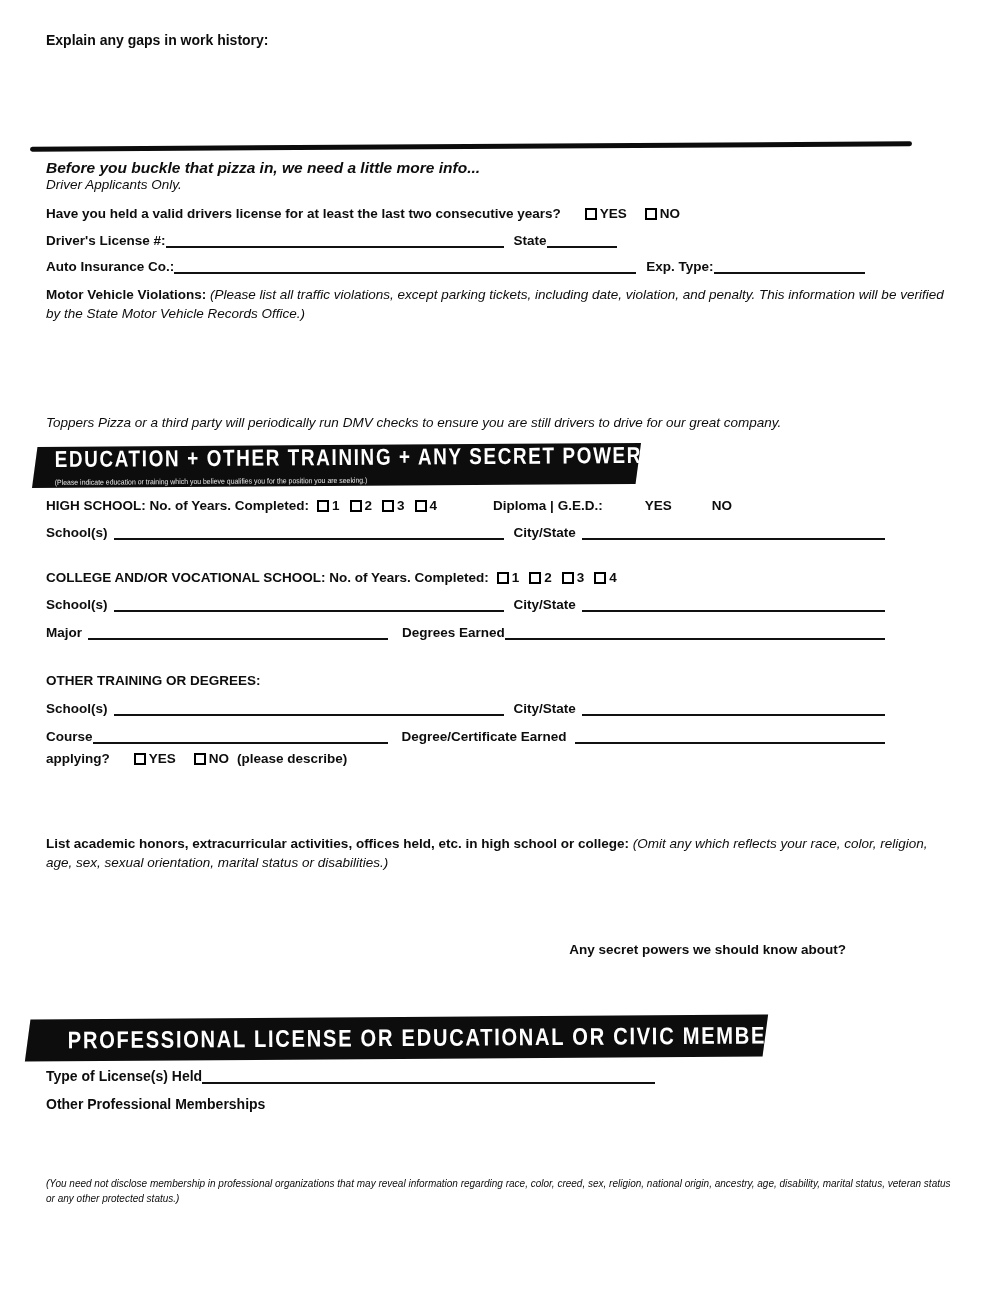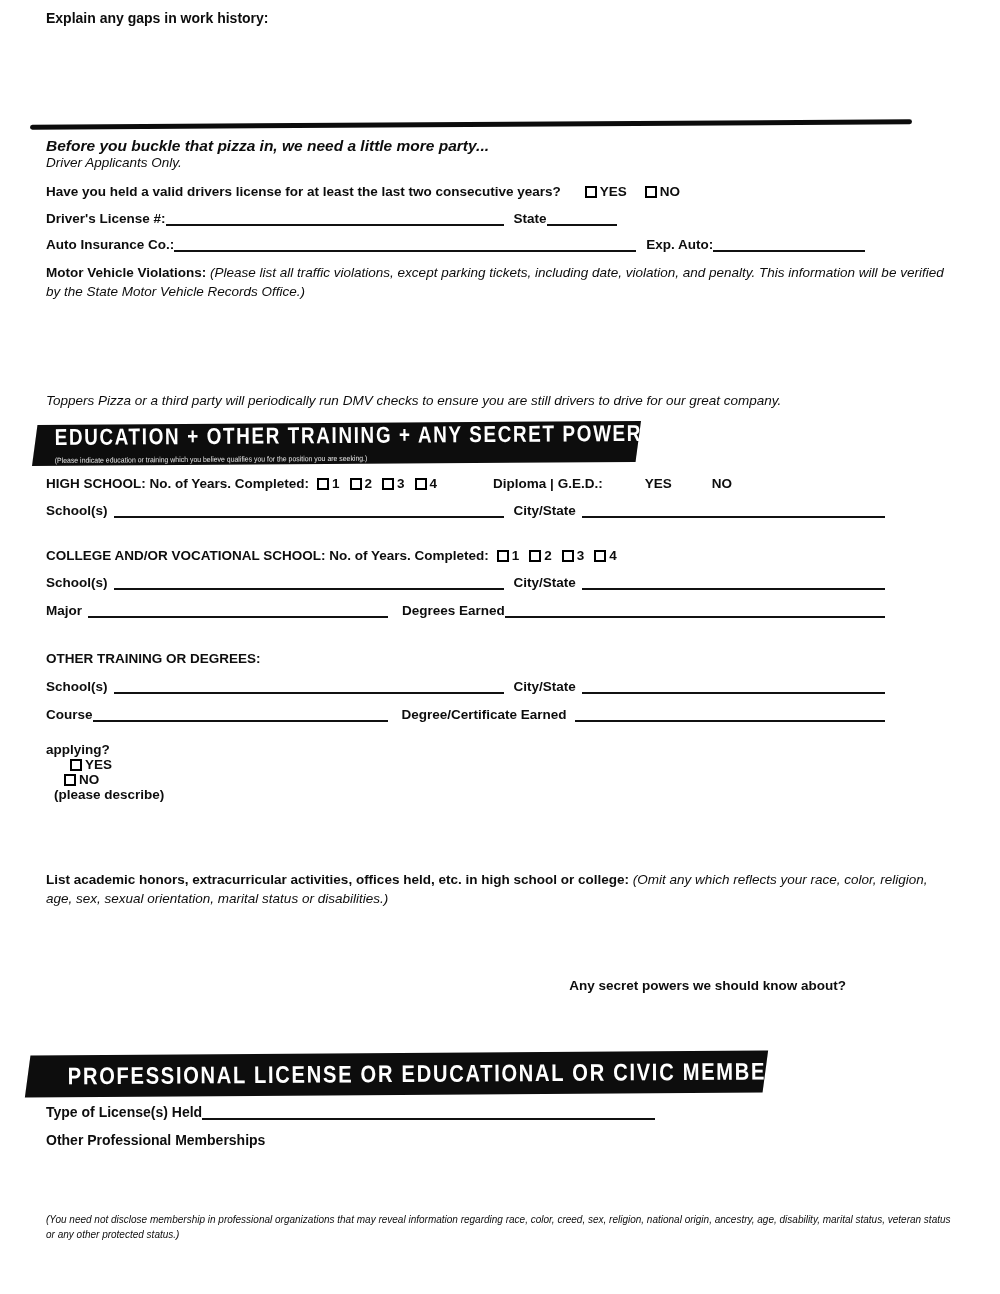--- a/index.html
+++ b/index.html
@@ -3,21 +3,21 @@
 <meta charset="utf-8">
 <style>
   * { margin:0; padding:0; box-sizing:border-box; }
   html,body { background:#ffffff; }
   body {
     width:1000px; height:1294px;
     font-family:"Liberation Sans", sans-serif;
     color:#0d0d0d;
     overflow:hidden;
   }
-  .page { width:892px; height:1294px; padding:10px 46px 0 46px; position:relative; }
+  .page { width:892px; height:1294px; padding:32px 46px 0 46px; position:relative; }
 
   .b { font-weight:bold; }
   .i { font-style:italic; }
 
   .gaps-label { font-size:14px; font-weight:bold; }
 
   .blank-area { width:100%; }
 
   .divider {
     height:5px; width:882px; margin-left:-16px;
@@ -91,21 +91,21 @@
 </head>
 <body>
 
 <div class="page">
 
   <div class="gaps-label">Explain any gaps in work history:</div>
   <div class="blank-area" style="height:96px;"></div>
 
   <div class="divider"></div>
 
-  <div class="section-heading">Before you buckle that pizza in, we need a little more party...</div>
+  <div class="section-heading">Before you buckle that pizza in, we need a little more info...</div>
   <div class="section-subheading">Driver Applicants Only.</div>
 
   <div class="row-c mt14">
     <span class="lbl">Have you held a valid drivers license for at least the last two consecutive years?</span>
     <span class="cb-item gap24">
       <span class="cb"></span>
       <span>YES</span>
     </span>
     <span class="cb-item gap18">
       <span class="cb"></span>
@@ -116,21 +116,21 @@
   <div class="row mt12 w571">
     <span class="lbl">Driver's License #:</span>
     <span class="fill" style="width:338px;"></span>
     <span class="lbl gap10">State</span>
     <span class="fill grow"></span>
   </div>
 
   <div class="row mt11 w819">
     <span class="lbl">Auto Insurance Co.:</span>
     <span class="fill" style="width:462px;"></span>
-    <span class="lbl gap10">Exp. Auto:</span>
+    <span class="lbl gap10">Exp. Type:</span>
     <span class="fill grow"></span>
   </div>
 
   <div class="para mt11">
     <span class="b">Motor Vehicle Violations:</span>
     <span class="i">(Please list all traffic violations, except parking tickets, including date, violation, and penalty. This information will be verified by the State Motor Vehicle Records Office.)</span>
   </div>
   <div class="blank-area" style="height:92px;"></div>
 
   <div class="note-italic">Toppers Pizza or a third party will periodically run DMV checks to ensure you are still drivers to drive for our great company.</div>
@@ -215,21 +215,21 @@
     <span class="fill grow gap6"></span>
   </div>
 
   <div class="row mt13 w839">
     <span class="lbl">Course</span>
     <span class="fill" style="width:295px;"></span>
     <span class="lbl gap14">Degree/Certificate Earned</span>
     <span class="fill grow gap8"></span>
   </div>
 
-  <div class="row-c" style="margin-top:20px;flex-direction:column;">
+  <div class="row-c" style="margin-top:7px;">
     <span class="lbl">applying?</span>
     <span class="cb-item gap24">
       <span class="cb"></span>
       <span>YES</span>
     </span>
     <span class="cb-item gap18">
       <span class="cb"></span>
       <span>NO</span>
     </span>
     <span class="lbl gap8">(please describe)</span>

